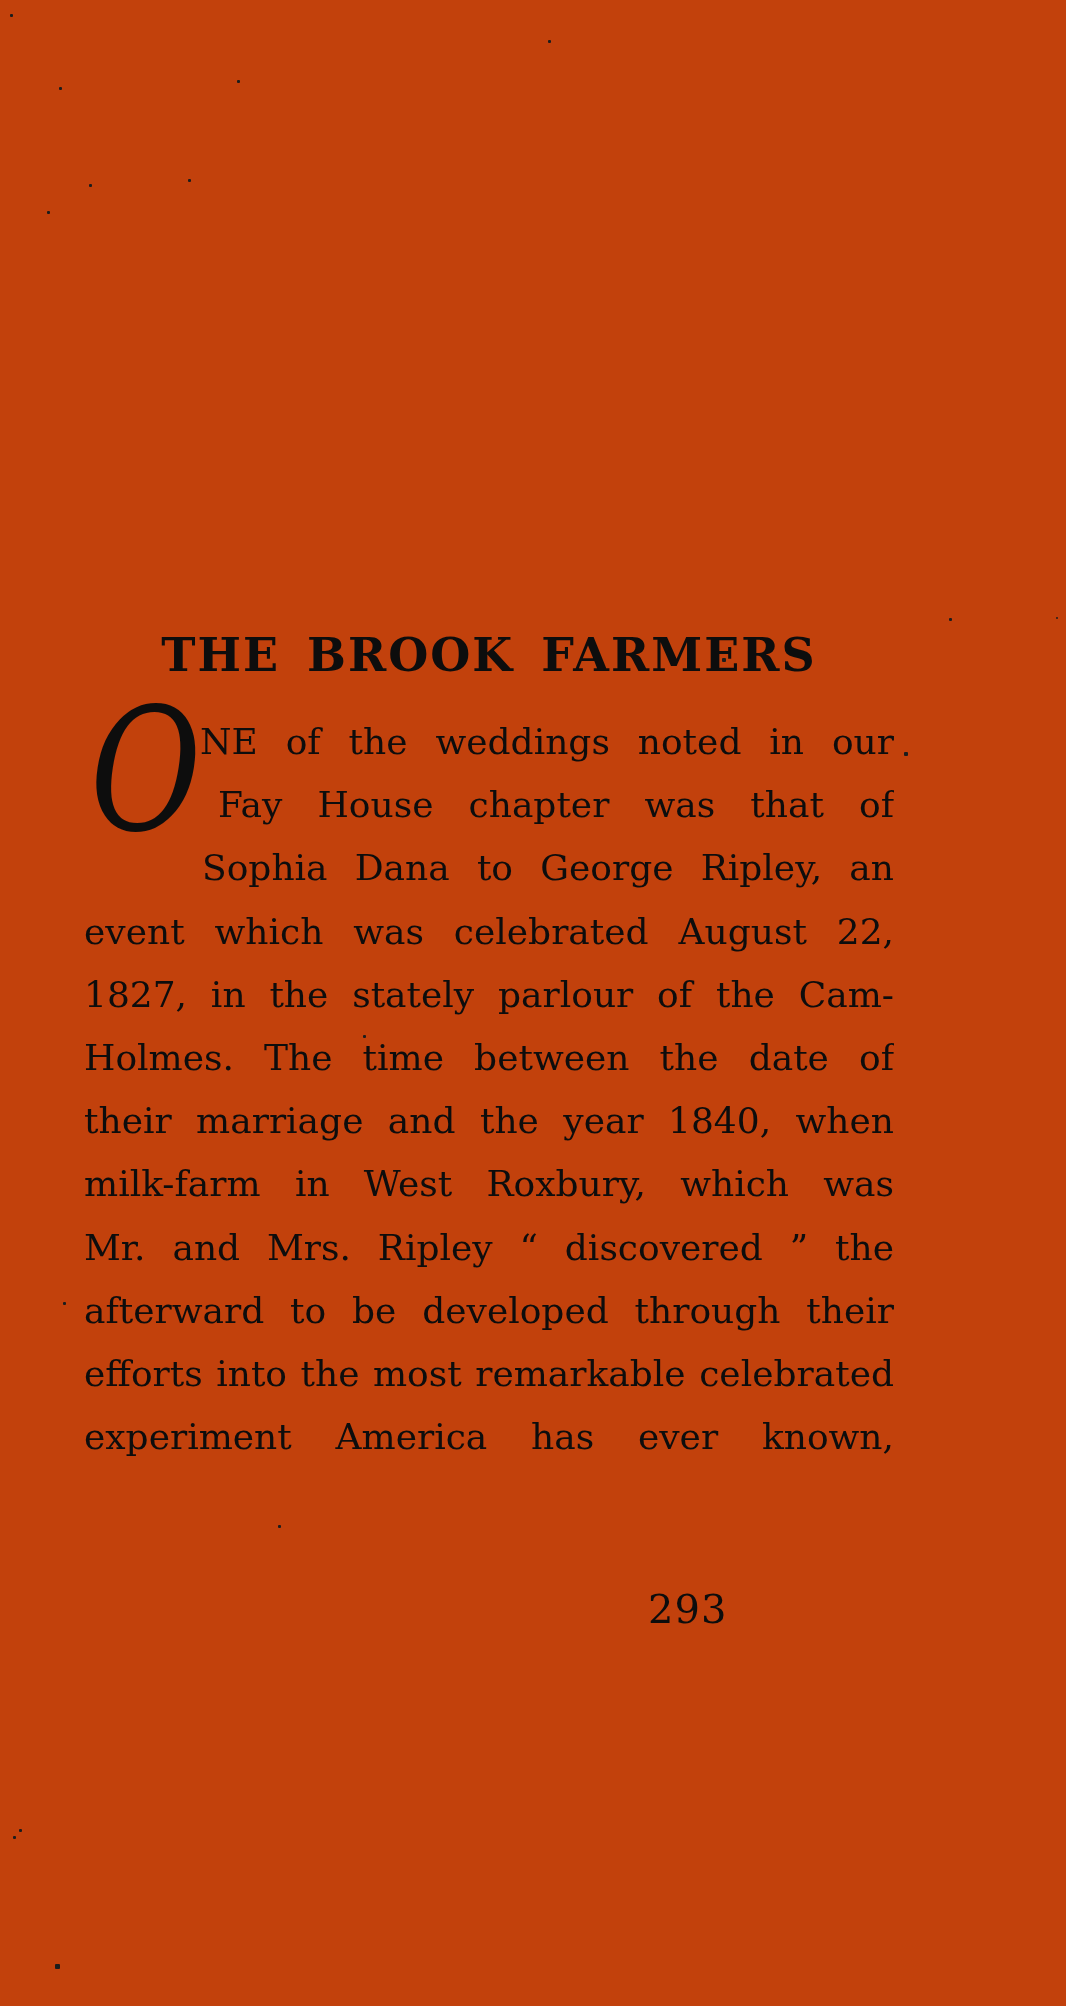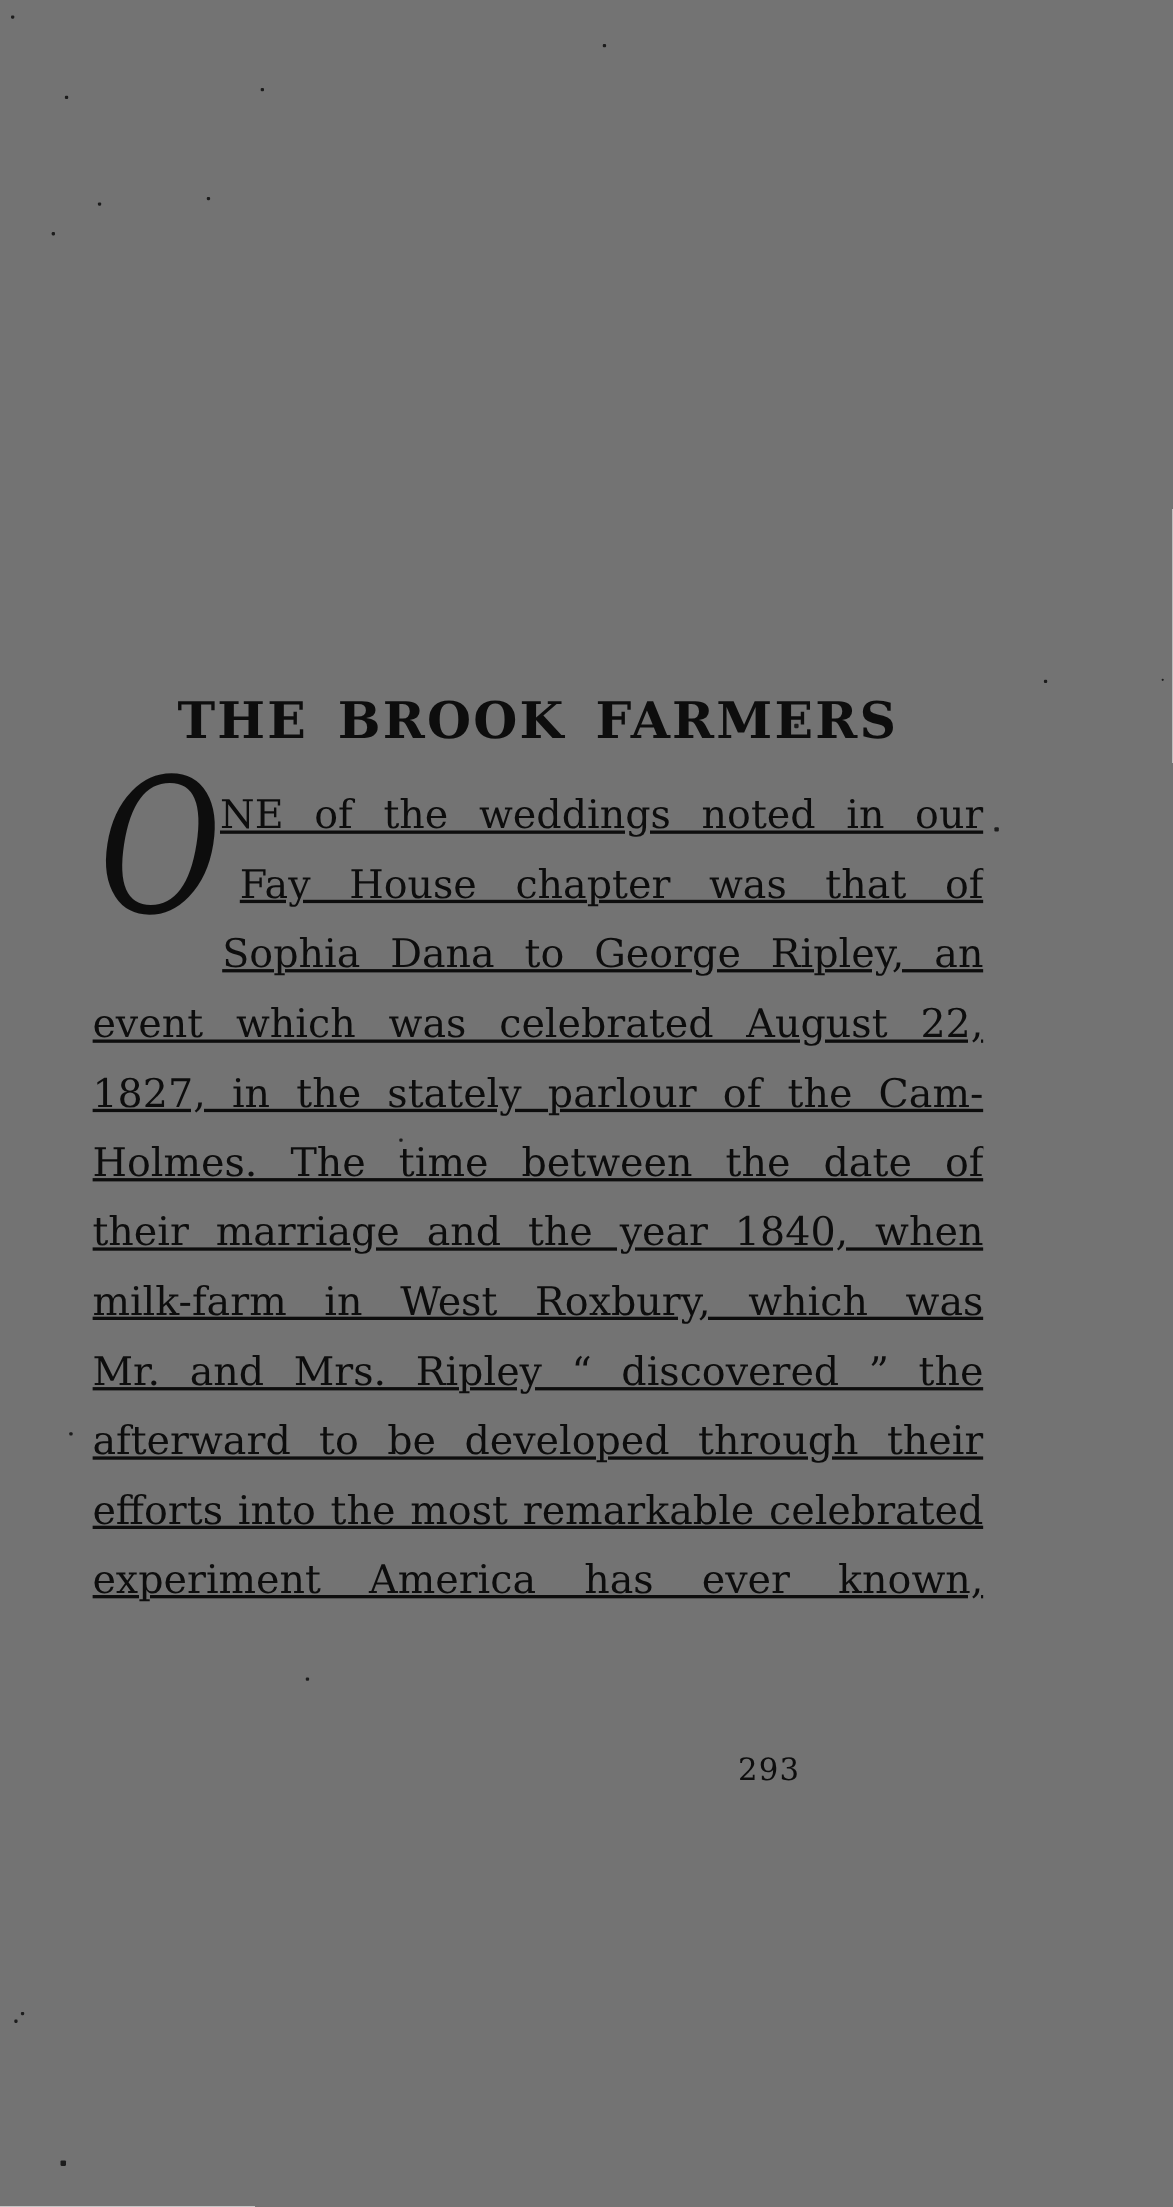--- a/index.html
+++ b/index.html
@@ -48,43 +48,42 @@
     width: 810px;
   }
   .text-line {
     height: 63.2px;
     line-height: 63.2px;
     font-size: 36px;
     text-align: justify;
     text-align-last: justify;
     overflow: hidden;
     white-space: normal;
-    text-decoration: underline;
   }
   .indent-1 { padding-left: 116px; }
   .indent-2 { padding-left: 134px; }
   .indent-3 { padding-left: 118px; }
   .page-number {
     position: absolute;
     top: 1585px;
-    left: 671px;
-    font-size: 28px;
+    left: 648px;
+    font-size: 40px;
     line-height: 48px;
     letter-spacing: 1px;
   }
   .speck {
     position: absolute;
     background: #1c1c1c;
     border-radius: 1px;
   }
 </style>
 </head>
 <body>
 
-<div class="page" style="color: rgb(13, 13, 13); background: #737373;">
+<div class="page" style="color: rgb(13, 13, 13); background: #c2410c;">
 
   <h1 class="chapter-title">THE BROOK FARMERS</h1>
 
   <span class="drop-cap">O</span>
 
   <div class="body-text">
     <div class="text-line indent-1">NE of the weddings noted in our</div>
     <div class="text-line indent-2">Fay House chapter was that of</div>
     <div class="text-line indent-3">Sophia Dana to George Ripley, an</div>
     <div class="text-line">event which was celebrated August 22,</div>

